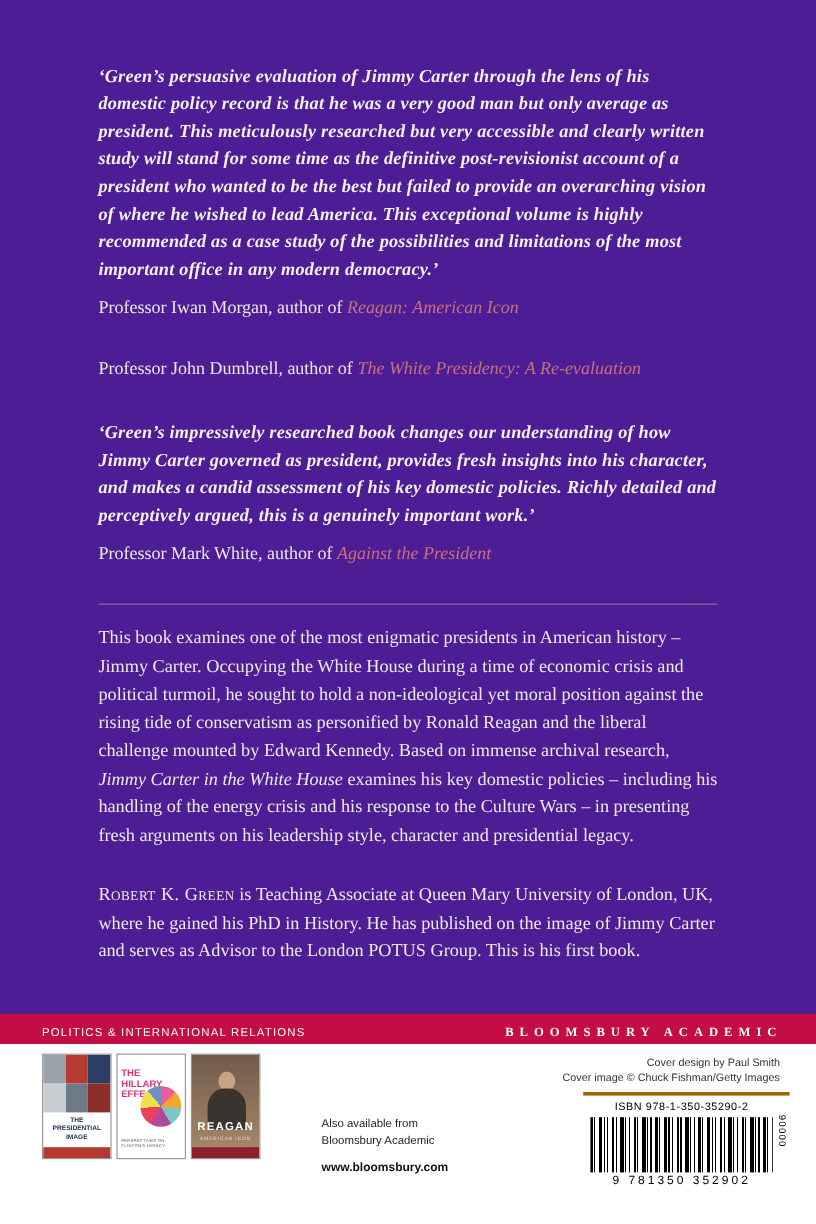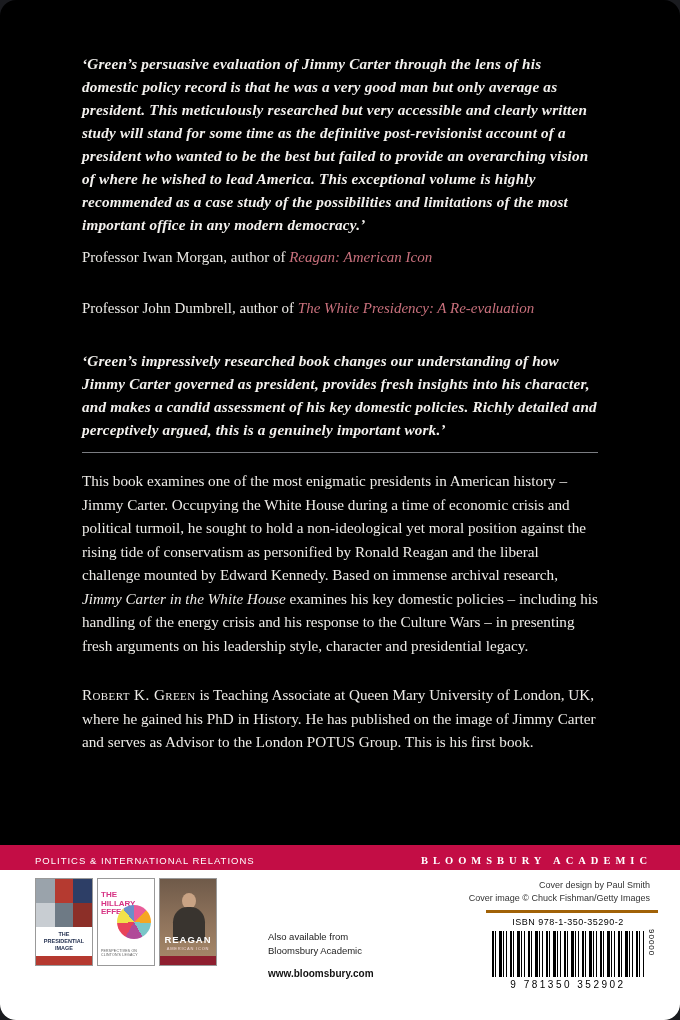--- a/index.html
+++ b/index.html
@@ -2,25 +2,24 @@
 <html><head>
 <meta charset="utf-8">
 <style>
   * { margin: 0; padding: 0; box-sizing: border-box; }
   html, body { background: #1a1b1f; }
   .cover {
     position: relative;
     width: 680px;
     height: 1020px;
     margin: 0 auto;
-    background: #000000;
+    background: #4c1d95;
     font-family: "Liberation Serif", serif;
     color: #efedea;
     overflow: hidden;
-    border-radius: 16px;
   }
   .content {
     position: absolute;
     top: 0; left: 0; right: 0;
     padding: 52px 82px 0 82px;
   }
   .quote {
     font-style: italic;
     font-weight: 700;
     font-size: 15.2px;
@@ -252,20 +251,21 @@
       <p class="quote">‘Green’s persuasive evaluation of Jimmy Carter through the lens of his domestic policy record is that he was a very good man but only average as president. This meticulously researched but very accessible and clearly written study will stand for some time as the definitive post-revisionist account of a president who wanted to be the best but failed to provide an overarching vision of where he wished to lead America. This exceptional volume is highly recommended as a case study of the possibilities and limitations of the most important office in any modern democracy.’</p>
       <p class="attribution"><span>Professor Iwan Morgan, author of </span><span class="work-title">Reagan: American Icon</span></p>
     </section>
 
     <section>
       <p class="attribution"><span>Professor John Dumbrell, author of </span><span class="work-title">The White Presidency: A Re-evaluation</span></p>
     </section>
 
     <section>
       <p class="quote">‘Green’s impressively researched book changes our understanding of how Jimmy Carter governed as president, provides fresh insights into his character, and makes a candid assessment of his key domestic policies. Richly detailed and perceptively argued, this is a genuinely important work.’</p>
+      <p class="attribution"><span>Professor Mark White, author of </span><span class="work-title">Against the President</span></p>
     </section>
 
     <hr class="divider">
 
     <p class="description"><span>This book examines one of the most enigmatic presidents in American history – Jimmy Carter. Occupying the White House during a time of economic crisis and political turmoil, he sought to hold a non-ideological yet moral position against the rising tide of conservatism as personified by Ronald Reagan and the liberal challenge mounted by Edward Kennedy. Based on immense archival research, </span><span class="italic">Jimmy Carter in the White House</span><span> examines his key domestic policies – including his handling of the energy crisis and his response to the Culture Wars – in presenting fresh arguments on his leadership style, character and presidential legacy.</span></p>
 
     <p class="bio"><span class="smallcaps">Robert K. Green</span><span> is Teaching Associate at Queen Mary University of London, UK, where he gained his PhD in History. He has published on the image of Jimmy Carter and serves as Advisor to the London POTUS Group. This is his first book.</span></p>
 
   </div>
 

